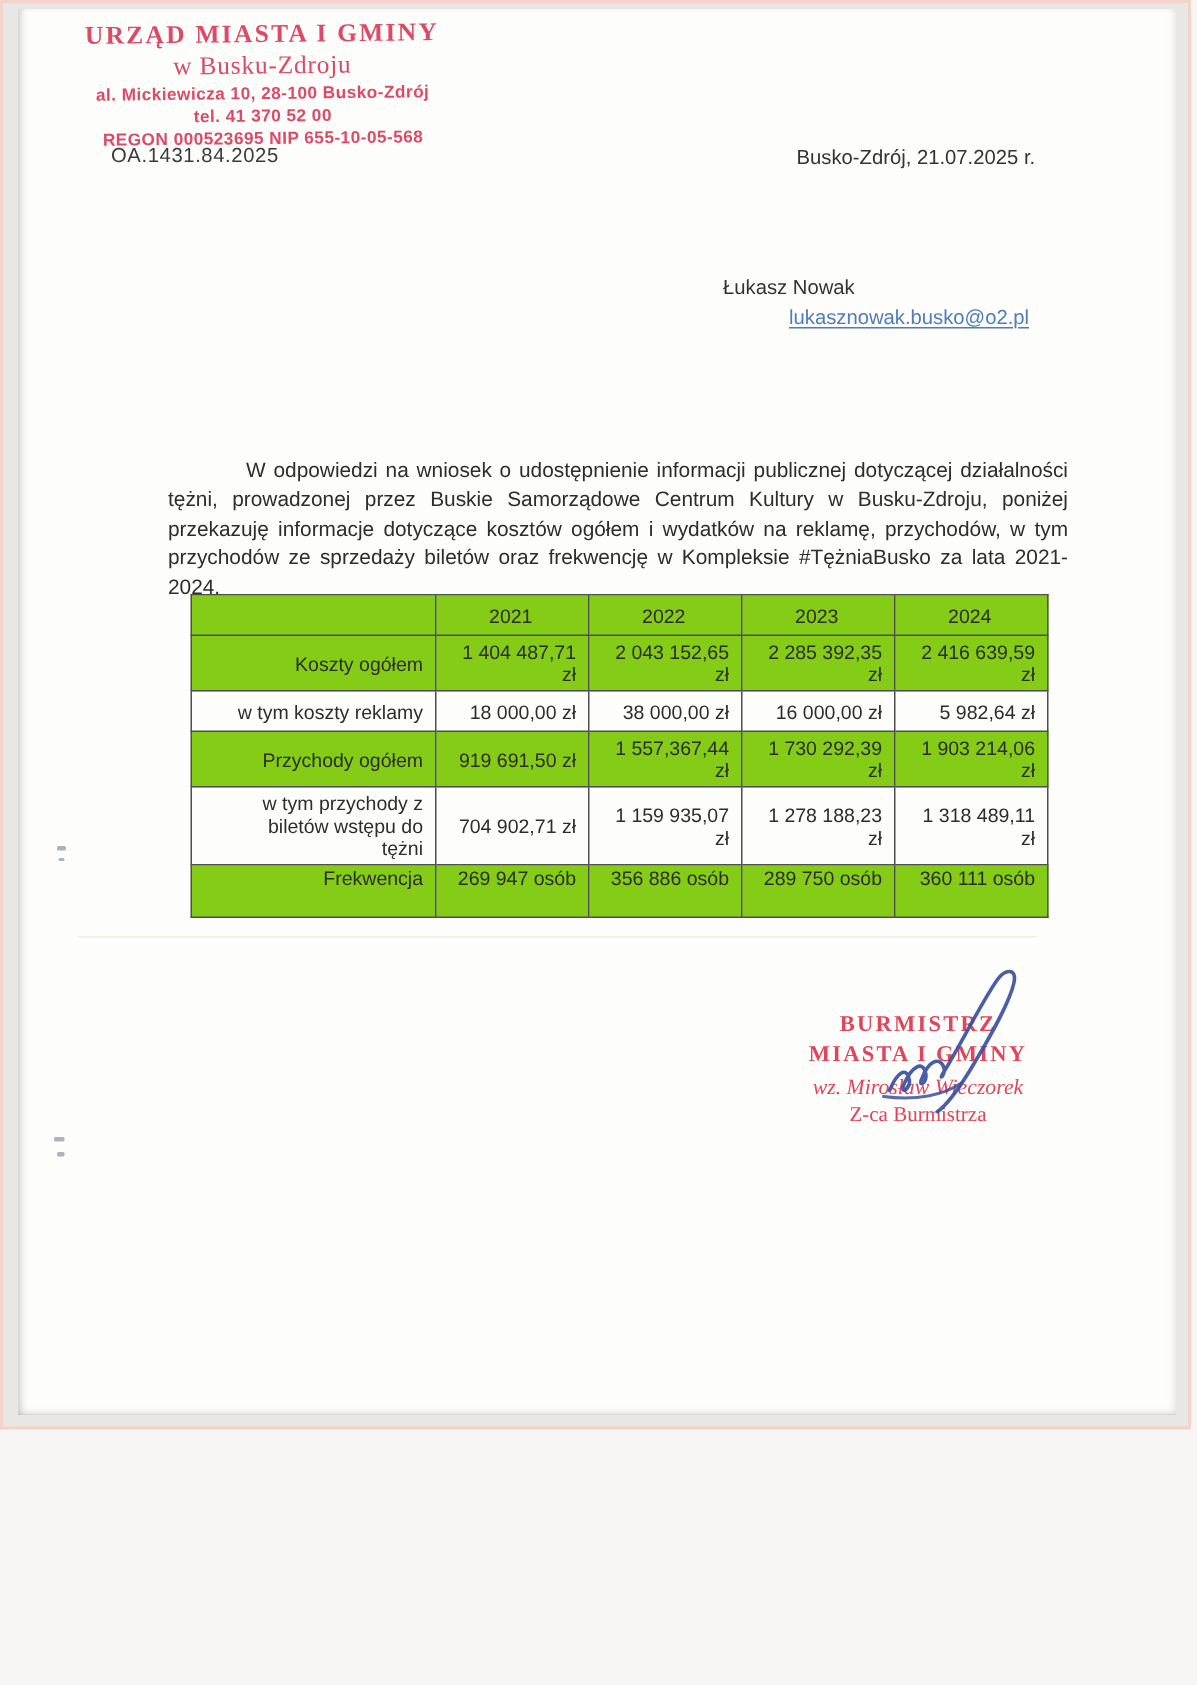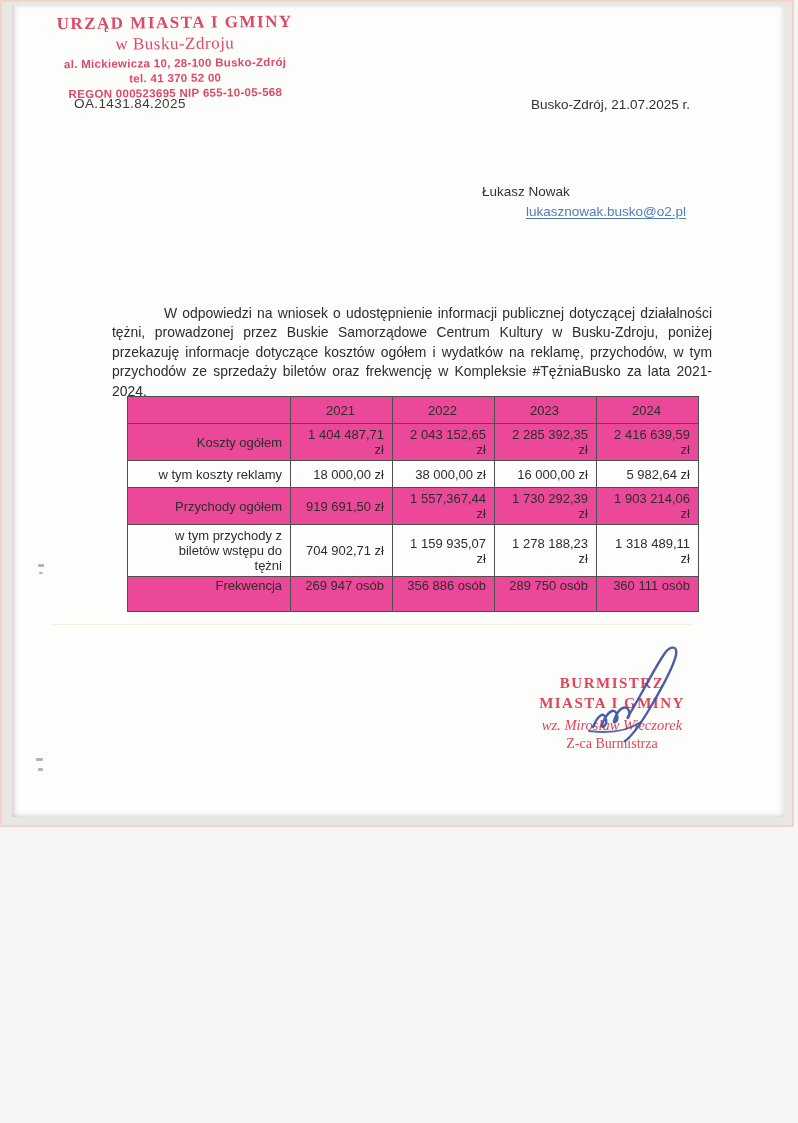--- a/index.html
+++ b/index.html
@@ -5,21 +5,21 @@
   html,body{margin:0;padding:0;}
   body{
     width:798px;height:1123px;
     background:#f8f6f4;
     font-family:"Liberation Sans", sans-serif;
     position:relative;
     overflow:hidden;
   }
   .scan-frame{
     position:absolute;inset:0;
-    width:794px;height:827px;
+    width:794px;height:953px;
     border:2px solid #f3d3cb;
     background:#e9e7e4;
     box-sizing:border-box;
   }
   .page{
     position:absolute;
     left:10px;top:4px;right:8px;bottom:8px;
     background:#fdfdfc;
     box-shadow:inset 4px 0 6px -3px rgba(120,115,110,.45),
                inset -3px -3px 6px -3px rgba(150,145,140,.35);
@@ -64,21 +64,21 @@
     border-collapse:collapse;table-layout:fixed;
     font-size:13px;color:#2d2d2d;
   }
   table.data td,table.data th{
     border:1px solid #4f4f4f;
     padding:3px 8px 3px 6px;
     font-weight:normal;
     box-sizing:border-box;
     background:#fdfdfc;
   }
-  table.data tr.tint td,table.data tr.tint th{background:#ec4899;}
+  table.data tr.tint td,table.data tr.tint th{background:#84cc16;}
   table.data th.year{text-align:center;}
   table.data td.val{text-align:right;}
   table.data td.lbl{text-align:right;}
   table.data tr.sub td.lbl{padding-left:24px;}
   table.data tr.hrow th{height:27px;}
   table.data tr.r1 td{height:28px;}
   table.data tr.r2 td{height:27px;}
   table.data tr.r3 td{height:28px;}
   table.data tr.r4 td{height:40px;}
   table.data tr.r5 td{height:19px;padding-top:1px;padding-bottom:18px;}

